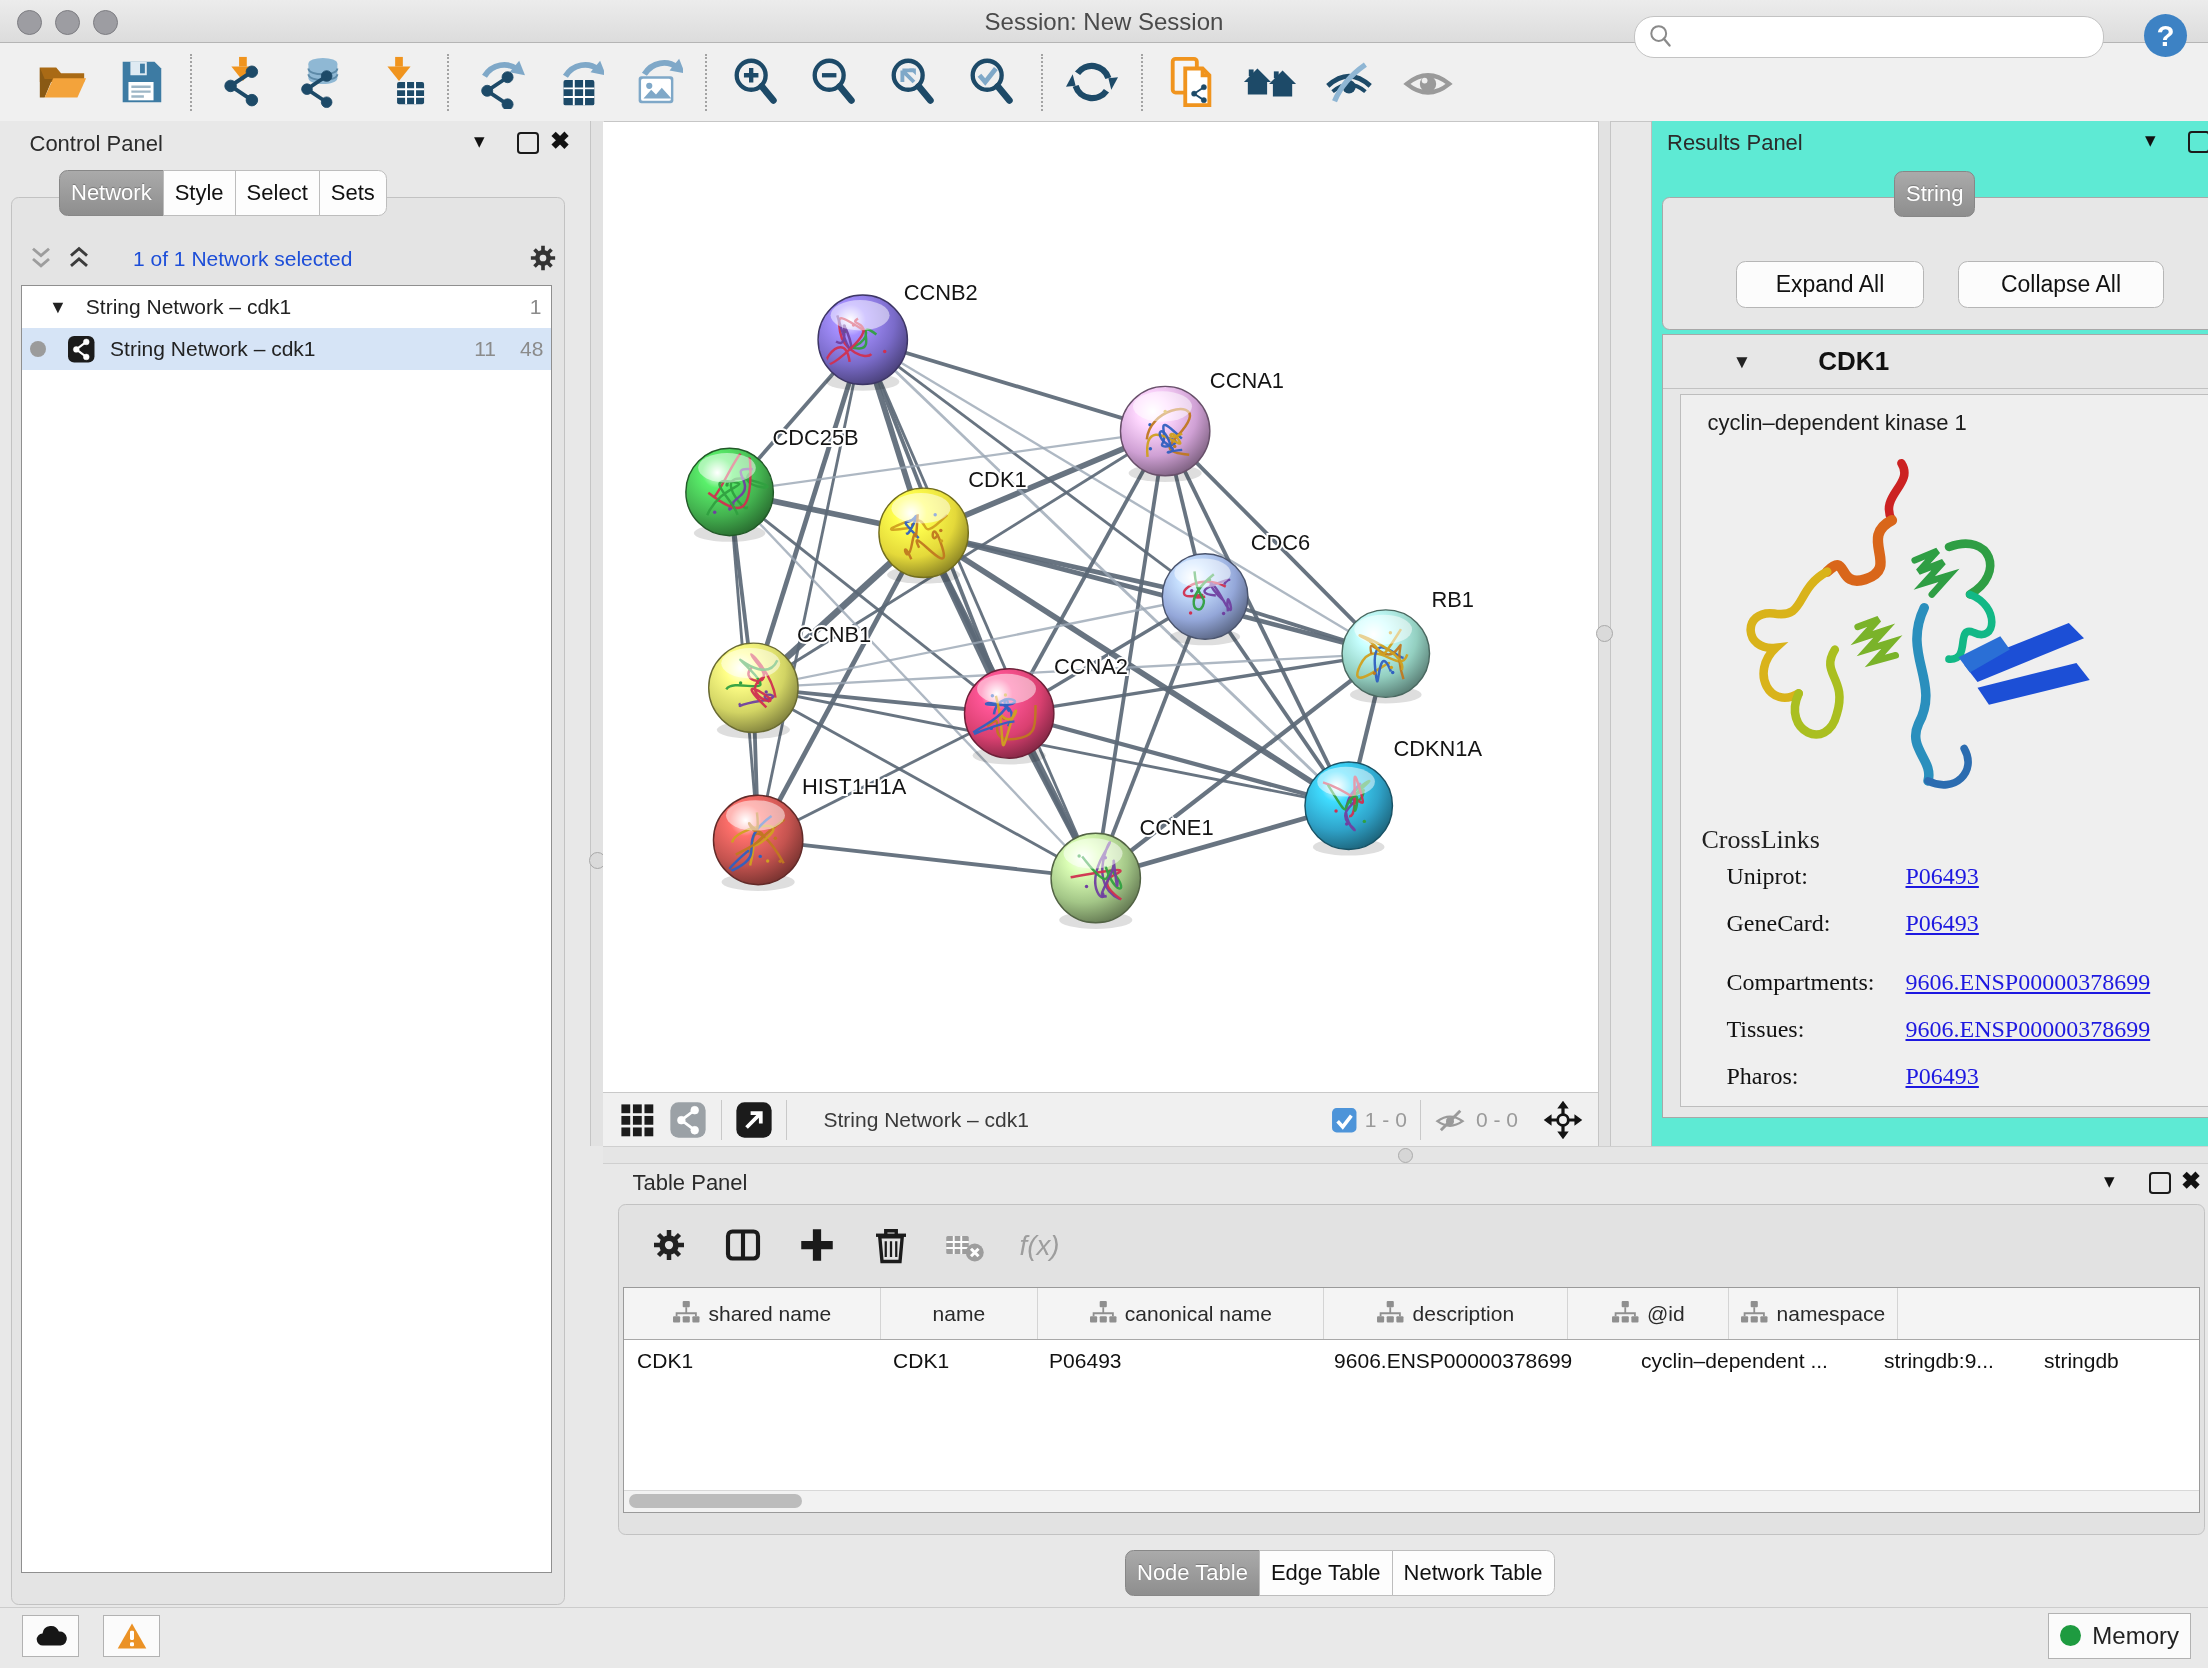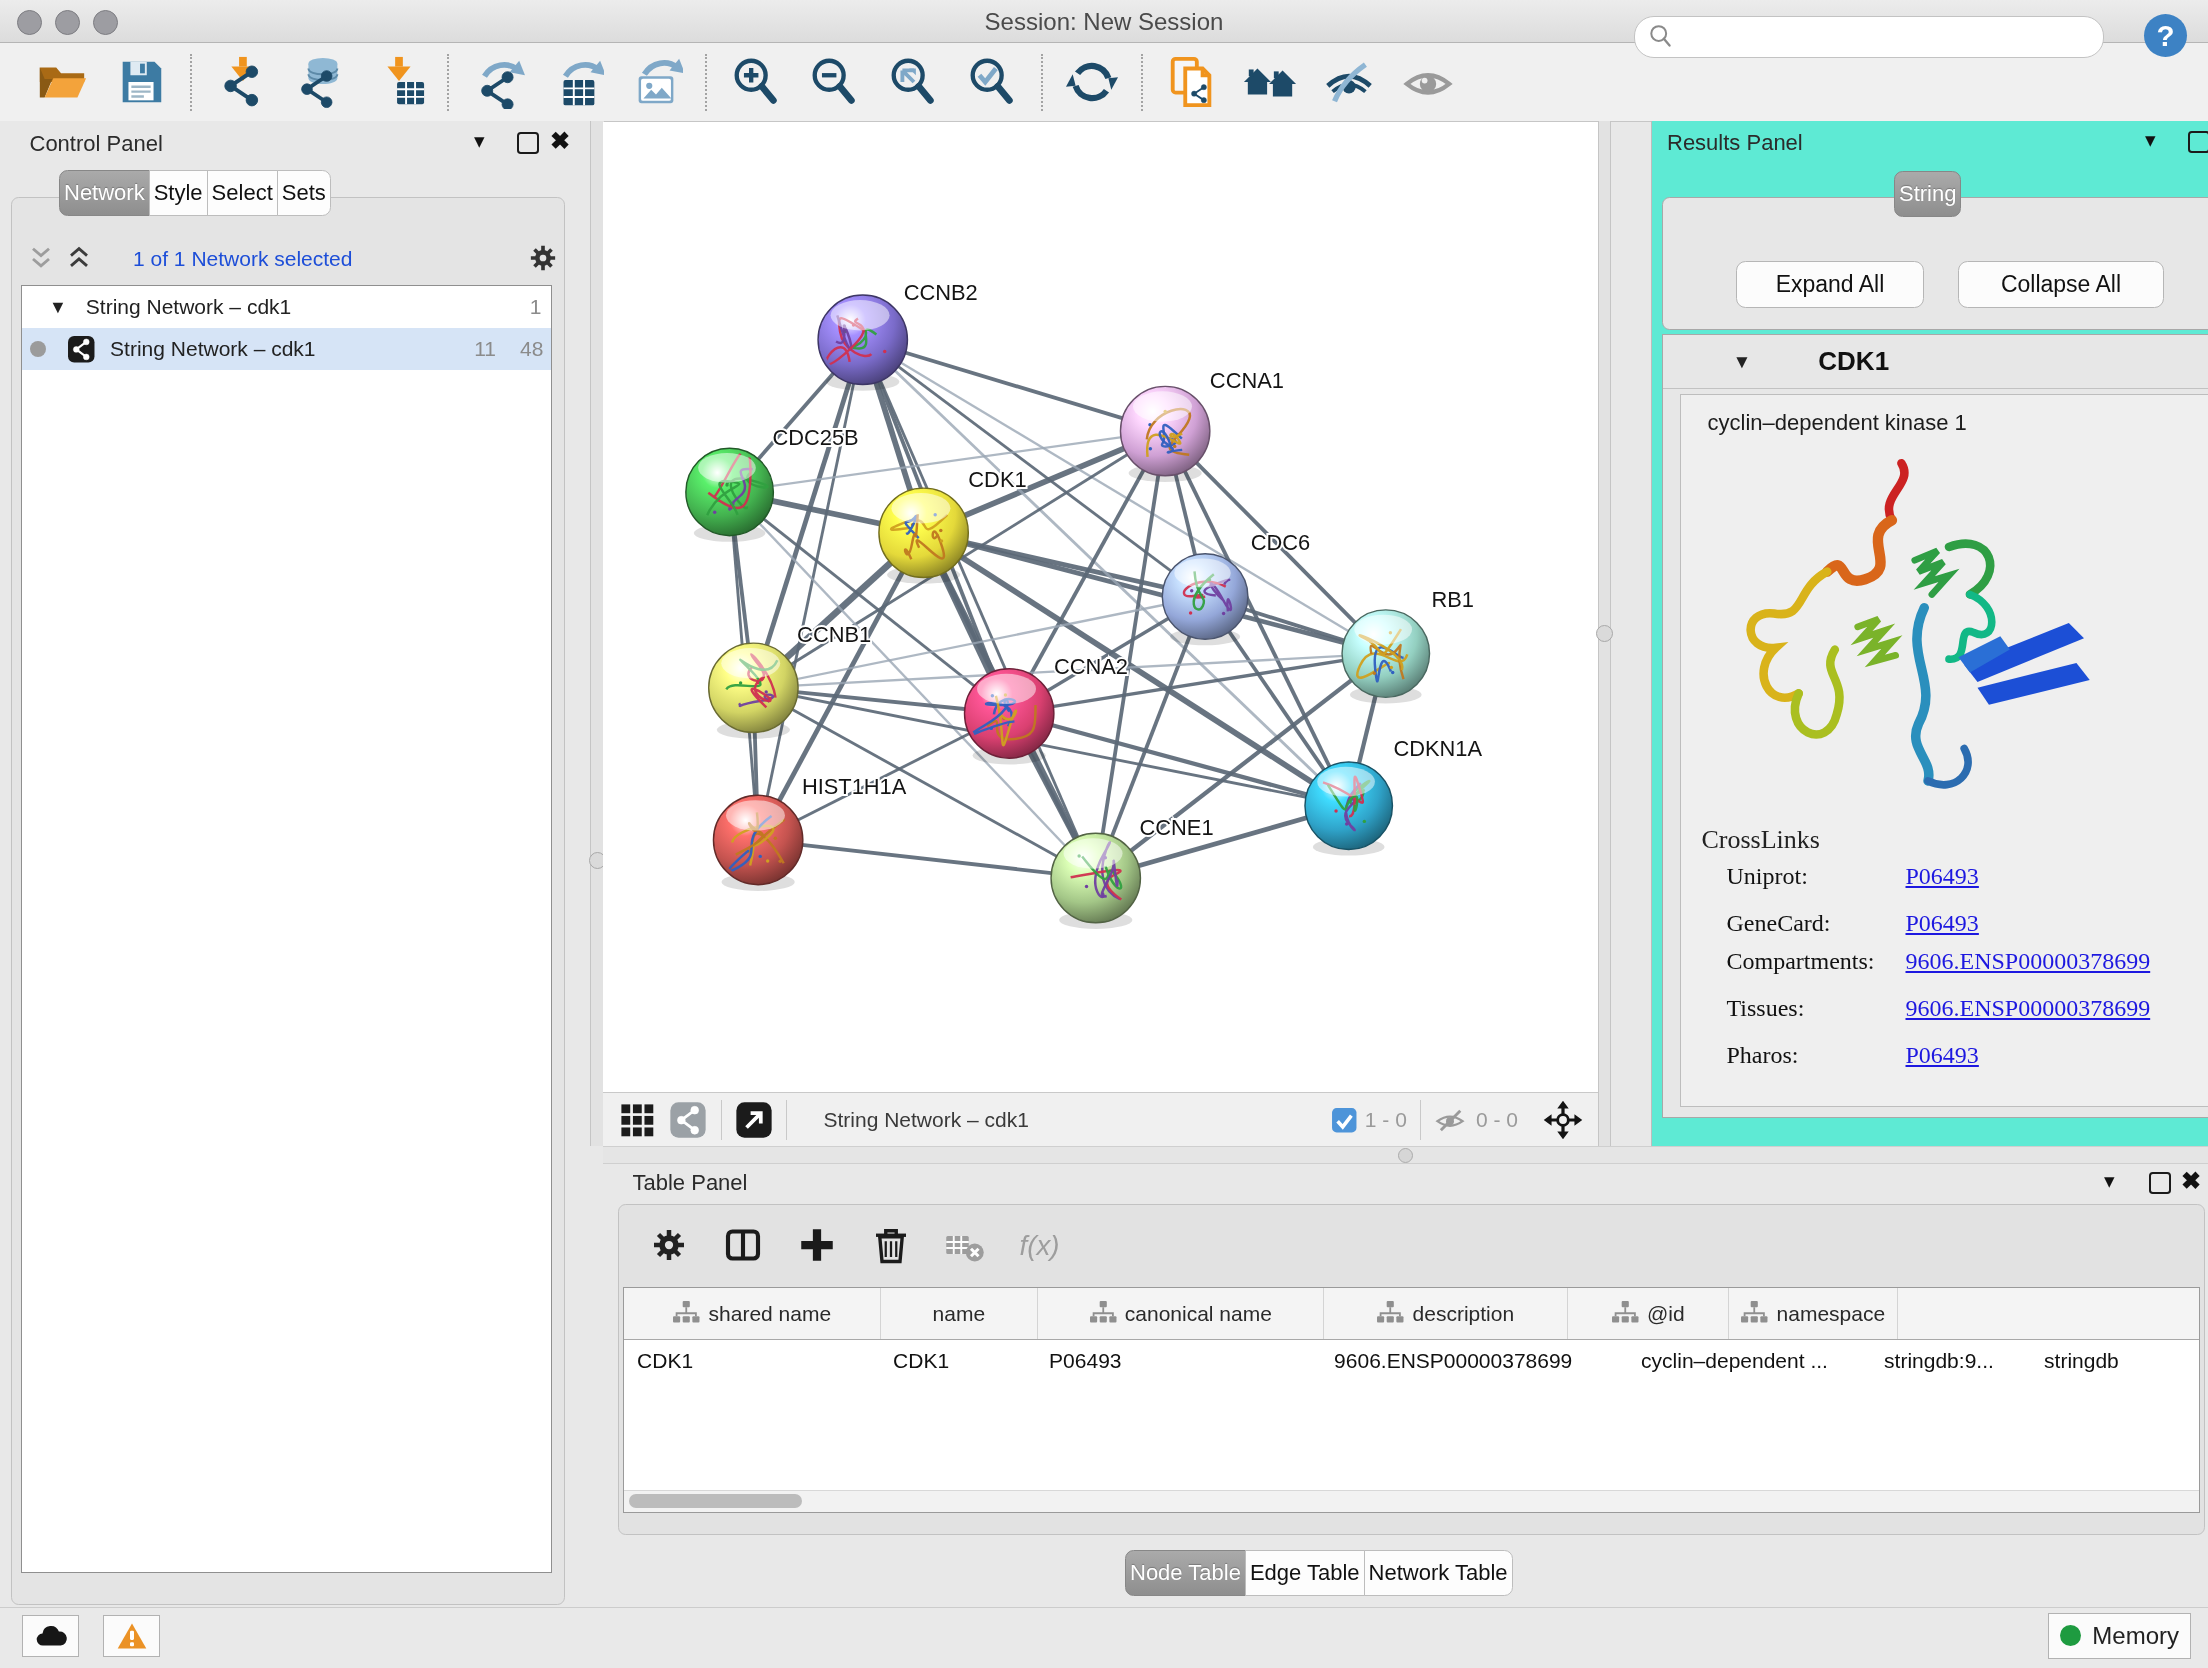--- a/index.html
+++ b/index.html
@@ -15,21 +15,21 @@
   .tsep{width:0;height:57px;border-left:2.9px dotted #a3a3a3;margin:0 9.5px;flex:0 0 auto;}
   #searchbox{position:absolute;left:1634px;top:16px;width:468px;height:40px;border:1.9px solid #c3c3c3;border-radius:20px;background:#fff;display:flex;align-items:center;}
   #searchbox svg{width:32px;height:32px;margin-left:9.5px;}
   #searchbox input{border:none;outline:none;flex:1;font-size:21px;background:transparent;height:34px;font-family:"Liberation Sans",sans-serif;}
   #helpbtn{position:absolute;left:2144px;top:14.3px;width:43px;height:43px;border-radius:50%;background:#3d82c4;color:#fff;font-size:29.5px;font-weight:bold;text-align:center;line-height:43px;}
   
   .ptitle{font-size:22px;color:#2b2b2b;}
   .wbtn-tri{font-size:21px;color:#111;}
   .wbtn-sq{width:18px;height:18px;border:2.4px solid #1a1a1a;border-radius:3.8px;}
   .wbtn-x{font-size:24px;font-weight:bold;color:#111;line-height:21px;}
-  .tab{height:44px;border:1px solid #bdbdbd;background:#fdfdfd;color:#111;font-size:22px;display:flex;align-items:center;justify-content:center;padding:0 4px;margin-right:-1px;}
+  .tab{height:44px;border:1px solid #bdbdbd;background:#fdfdfd;color:#111;font-size:22px;display:flex;align-items:center;justify-content:center;padding:0 11px;margin-right:-1px;}
   .tab.first{border-radius:8.6px 0 0 8.6px;}
   .tab.last{border-radius:0 8.6px 8.6px 0;}
   .tab.only{border-radius:8.6px;}
   .tab.sel{background:linear-gradient(#aaaaaa,#8e8e8e);color:#fff;border-color:#878787;text-shadow:0 -1px 1px rgba(0,0,0,.25);}
   .panelbox{background:#e4e4e4;border:1px solid #c2c2c2;border-radius:7.6px;}
   .innerbox{background:#fff;border:1.9px solid #8f8f8f;}
   .btn{background:#fcfcfc;border:1.9px solid #b6b6b6;border-radius:9.5px;font-size:23px;color:#111;display:flex;align-items:center;justify-content:center;}
   
   .trow{display:flex;align-items:center;height:42px;font-size:21px;position:relative;}
   .cnt{color:#8b8b8b;}
@@ -700,21 +700,21 @@
             <polygon points="276,254 380,228 394,246 288,272"></polygon>
           </g>
           <polygon points="256,222 300,200 310,214 268,238" fill="#2a6fd6"></polygon>
         </svg>
         <div style="position:absolute;left:21px;top:430px;font-size:26px;font-weight:normal;" class="serif">CrossLinks</div>
         <div id="xlinks" style="position:absolute;left:46px;top:468px;width:476px;">
             <div style="display: flex; margin-bottom: 20px;">
               <span class="xlabel" style="width: 179px;">Uniprot:</span>
               <a class="xlink" href="#">P06493</a>
             </div>
-            <div style="display: flex; margin-bottom: 11px;">
+            <div style="display: flex; margin-bottom: 32px;">
               <span class="xlabel" style="width: 179px;">GeneCard:</span>
               <a class="xlink" href="#">P06493</a>
             </div>
             <div style="display: flex; margin-bottom: 20px;">
               <span class="xlabel" style="width: 179px;">Compartments:</span>
               <a class="xlink" href="#">9606.ENSP00000378699</a>
             </div>
             <div style="display: flex; margin-bottom: 20px;">
               <span class="xlabel" style="width: 179px;">Tissues:</span>
               <a class="xlink" href="#">9606.ENSP00000378699</a>

